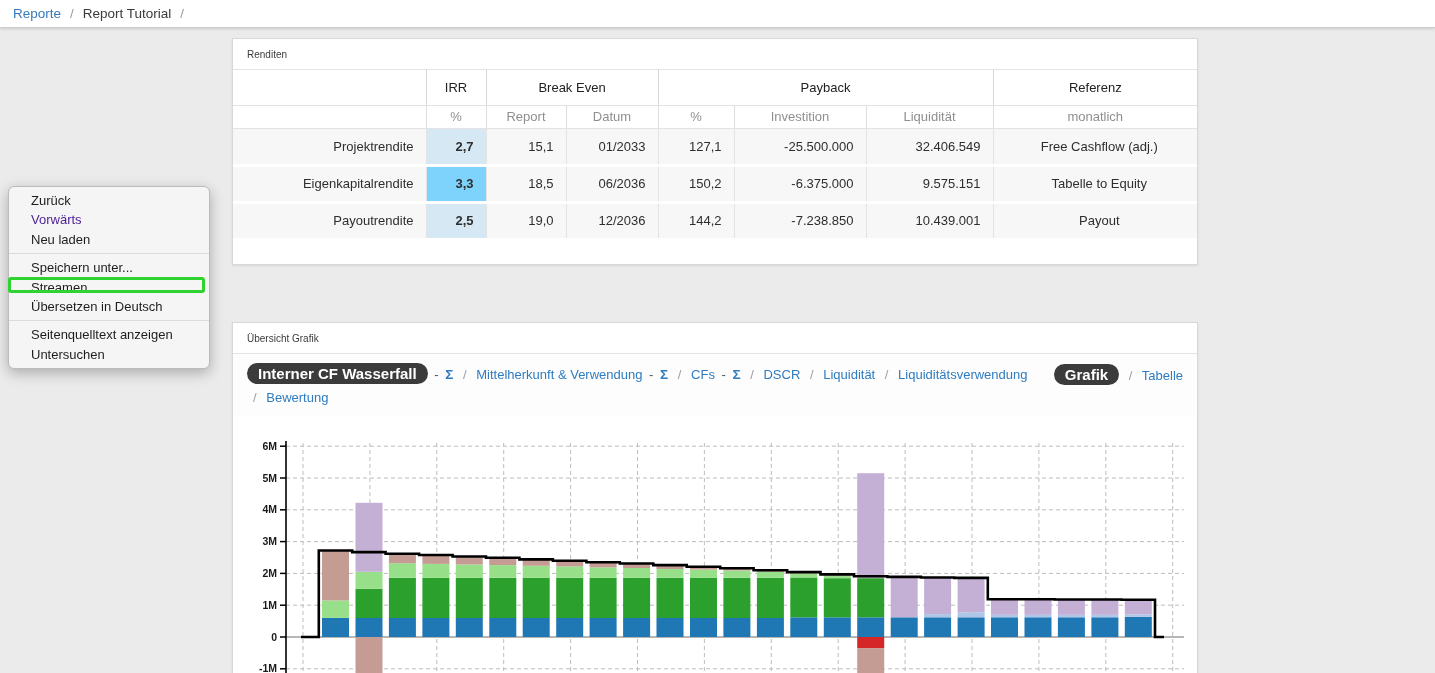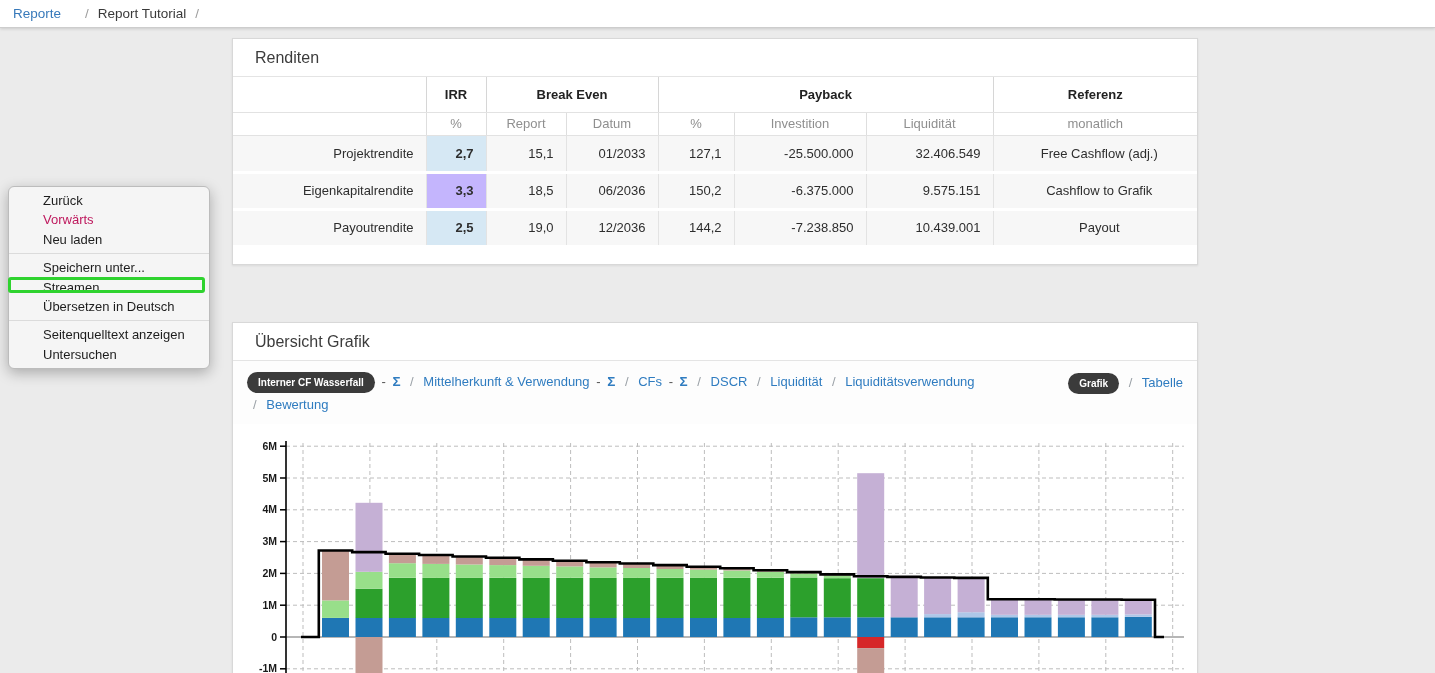--- a/index.html
+++ b/index.html
@@ -11,79 +11,79 @@
     -webkit-font-smoothing:antialiased;
   }
   
   .topbar {
     position:absolute; left:0; top:0; width:1435px; height:28px;
     background:#ffffff; border-bottom:1px solid #cdcdcd;
     box-shadow:0 1px 3px rgba(0,0,0,.14);
     display:flex; align-items:center; padding-left:13px;
     font-size:13.5px; color:#3a3a3a; z-index:5;
   }
-  .crumb-link { color:#3779ba; margin-right:24px; cursor:pointer; text-decoration:none; }
+  .crumb-link { color:#3779ba; margin-right:9px; cursor:pointer; text-decoration:none; }
   .crumb-current { color:#3a3a3a; margin-right:9px; }
   .crumb-sep { color:#9d9d9d; margin-right:9px; }
 
   
   .panel {
     position:absolute; left:232px; width:966px; background:#fff;
     border:1px solid #d8d8d8; box-shadow:0 1px 2px rgba(0,0,0,.08);
   }
   #panel-renditen { top:38px; height:227px; }
   #panel-grafik  { top:289px; height:454px;margin-top:33px; }
   .panel-title {
-    font-size:16px; color:#3c3c3c; padding:10px 22px 9px;
+    font-size:10px; color:#3c3c3c; padding:10px 14px 9px;
     border-bottom:1px solid #e4e4e4; background:#fff;
   }
 
   
   table.rt { width:100%; border-collapse:collapse; font-size:13px; color:#2e2e2e; table-layout:fixed; }
   table.rt th, table.rt td { padding:0 12px; overflow:hidden; white-space:nowrap; }
-  tr.group-row th { height:35px; font-weight:bold; font-size:13px; color:#222; text-align:center; background:#fff; border-bottom:1px solid #e2e2e2; }
+  tr.group-row th { height:35px; font-weight:normal; font-size:13px; color:#222; text-align:center; background:#fff; border-bottom:1px solid #e2e2e2; }
   tr.group-row th.b-l { border-left:1px solid #d6d6d6; }
   tr.sub-row th { height:23px; font-weight:normal; color:#8f8f8f; text-align:center; background:#fff; border-left:1px solid #dedede; border-bottom:1px solid #e2e2e2; }
   tr.sub-row th:first-child { border-left:none; }
   tbody td { height:37px; background:#f7f7f7; border-left:1px solid #e3e3e3; border-bottom:3px solid #ffffff; text-align:right; }
   tbody td:first-child { border-left:none; text-align:right; padding-left:11px; }
   tbody td.ctr { text-align:center;padding-left:20px; }
   td.irr { font-weight:bold; padding-right:15px; }
   td.irr-blue  { background:#d6e8f4; }
-  td.irr-green { background:#c4b5fd; }
+  td.irr-green { background:#7dd3fc; }
 
   
   .tabstrip {
     position:relative; padding:9px 150px 8px 14px;
     font-size:13px; line-height:23px; color:#9aa0a6; background:#fdfdfd;
   }
   .pill {
     display:inline-block; background:#3b3b3b; color:#fff; font-weight:bold;
-    font-size:10px; line-height:17px; padding:2px 11px; border-radius:12px; cursor:pointer;
+    font-size:15px; line-height:17px; padding:2px 11px; border-radius:12px; cursor:pointer;
   }
   .tlink { color:#2f7cc0; cursor:pointer; text-decoration:none; }
   .sigma { color:#2f7cc0; font-weight:bold; font-size:13.5px; cursor:pointer; text-decoration:none; }
   .dash { color:#555; margin:0 3px; }
   .sep  { color:#9aa0a6; margin:0 6px; }
   .view-toggle { position:absolute; right:14px; top:10px; white-space:nowrap; }
 
   
   #chart-wrap { position:absolute; left:6px; top:111px; width:958px; height:273px; }
   #wf-svg { display:block; }
   #wf-svg text { font-family:"Liberation Sans","DejaVu Sans",sans-serif; }
 
   
   .ctx {
     position:absolute; left:8px; top:186px; width:202px;
     background:#f5f5f5; border:1px solid #bcbcbc; border-radius:6px;
     box-shadow:0 4px 14px rgba(0,0,0,.28); padding:4px 0;
     font-size:13px; color:#1d1d1d; z-index:10;
   }
-  .ctx-item { padding:1px 16px 1px 34px; line-height:17.4px; cursor:default; white-space:nowrap; }
-  .ctx-item.disabled { color:#be185d; }
+  .ctx-item { padding:1px 16px 1px 22px; line-height:17.4px; cursor:default; white-space:nowrap; }
+  .ctx-item.disabled { color:#4c1d95; }
   .ctx-sep { height:1px; background:#dbdbdb; margin:4px 0; }
 
   
   #highlight-box {
     position:absolute; left:8px; top:277px; width:197px; height:16px;
     border:3px solid #2fd32f; border-radius:3px; z-index:11; pointer-events:none;
   }
 </style>
 </head>
 <body>
@@ -139,21 +139,21 @@
         <td class="ctr">Free Cashflow (adj.)</td>
       </tr>
       <tr>
         <td>Eigenkapitalrendite</td>
         <td class="irr irr-green">3,3</td>
         <td>18,5</td>
         <td>06/2036</td>
         <td>150,2</td>
         <td>-6.375.000</td>
         <td>9.575.151</td>
-        <td class="ctr">Cashflow to Grafik</td>
+        <td class="ctr">Tabelle to Equity</td>
       </tr>
       <tr>
         <td>Payoutrendite</td>
         <td class="irr irr-blue">2,5</td>
         <td>19,0</td>
         <td>12/2036</td>
         <td>144,2</td>
         <td>-7.238.850</td>
         <td>10.439.001</td>
         <td class="ctr">Payout</td>

